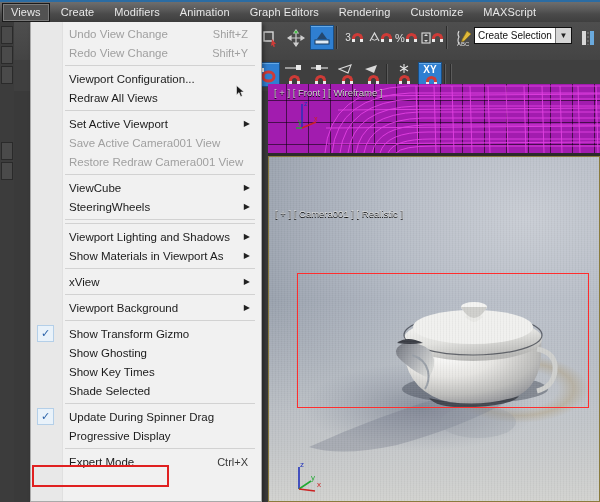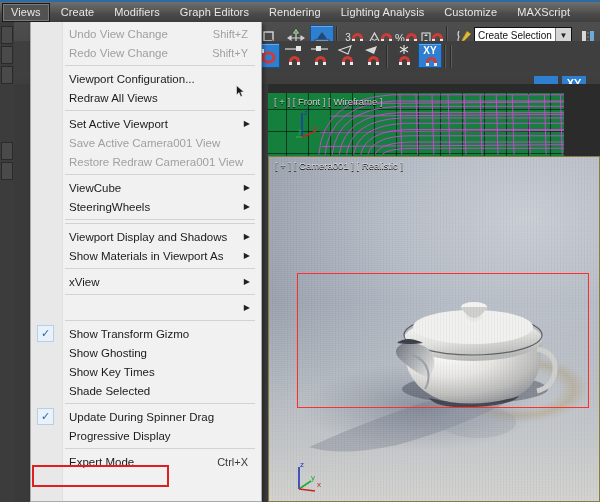--- a/index.html
+++ b/index.html
@@ -32,21 +32,21 @@
     padding:1px 8px 2px 8px;
   }
 
   
   .toolbar{
     position:absolute;left:0;top:22px;width:600px;height:62px;
     background:linear-gradient(to bottom,#4e4e4e 0%,#464646 50%,#3d3d3d 100%);
   }
   .tbrow{position:absolute;left:0;height:31px;width:600px;}
   .tbrow.r1{top:0;}
-  .tbrow.r2{top:19px;background:#3f3f3f;}
+  .tbrow.r2{top:38px;background:#3f3f3f;}
 
   .tbtn{
     position:absolute;top:3px;width:24px;height:25px;
     box-sizing:border-box;
     display:flex;align-items:center;justify-content:center;
     color:#d8d8d8;font-size:11px;
   }
   .tbtn.sel{background:#2f7fd1;border:1px solid #1a4f85;box-shadow:inset 0 1px 0 #66a9e6;}
   .sep{position:absolute;top:4px;width:1px;height:23px;background:#2c2c2c;border-right:1px solid #5b5b5b;}
 
@@ -76,27 +76,27 @@
   .axisbtn{
     position:absolute;top:35px;height:24px;width:24px;
     display:flex;align-items:center;justify-content:center;
     color:#d9d9d9;font-size:15px;font-weight:bold;
   }
   .axisbtn.sel{background:#2f7fd1;color:#fff;font-size:11px;}
 
   
   .vpwrap{position:absolute;left:268px;top:84px;width:332px;height:418px;background:#2b2b2b;}
   .vp{position:absolute;box-sizing:border-box;overflow:hidden;}
-  .vp-front{left:0;top:0;width:296px;height:69px;background:#15803d;margin-top:9px;}
+  .vp-front{left:0;top:0;width:332px;height:69px;background:#a21caf;}
   .vp-cam{left:0;top:72px;width:332px;height:346px;border:1px solid #8a7b3e;}
   .vplabel{
     position:absolute;left:6px;top:3px;font-size:9.5px;color:#cfcfcf;
     white-space:nowrap;z-index:6;text-shadow:0 1px 0 #000;
   }
-  .vp-cam .vplabel{color:#d8d8d8;}
+  .vp-cam .vplabel{color:#d8d8d8;margin-top:48px;}
 
   .gridbg{position:absolute;inset:0;
     background-image:
       linear-gradient(to right,rgba(0,0,0,.55) 1px,transparent 1px),
       linear-gradient(to bottom,rgba(0,0,0,.55) 1px,transparent 1px);
     background-size:22px 22px;background-position:-4px -6px;}
   .wire{position:absolute;inset:0;}
 
   .camscene{position:absolute;inset:0;
     background:
@@ -151,23 +151,23 @@
 <body>
 
 <div id="app">
 
   <div class="menubar">
     <div class="mtop"></div>
     <div id="menubar-items" style="display:flex;align-items:center;">
         <div class="mitem active">Views</div>
         <div class="mitem">Create</div>
         <div class="mitem">Modifiers</div>
+        <div class="mitem">Animation</div>
         <div class="mitem">Graph Editors</div>
         <div class="mitem">Rendering</div>
-        <div class="mitem">Lighting Analysis</div>
         <div class="mitem">Customize</div>
         <div class="mitem">MAXScript</div>
       </div>
   </div>
 
   <div class="toolbar">
     <div class="tbrow r1">
       <div class="tbtn" style="left:258px">
         <svg width="18" height="18" viewBox="0 0 18 18">
             <rect x="3" y="3" width="9" height="9" fill="none" stroke="#d8d8d8" stroke-width="1.4"></rect>
@@ -447,34 +447,35 @@
           <span class="lbl">ViewCube</span>
           <span class="sub">▶</span>
         </div>
         <div class="mrow">
           <span class="lbl">SteeringWheels</span>
           <span class="sub">▶</span>
         </div>
         <div class="msep"></div>
         <div class="msep"></div>
         <div class="mrow">
-          <span class="lbl">Viewport Display and Shadows</span>
+          <span class="lbl">Viewport Lighting and Shadows</span>
           <span class="sub">▶</span>
         </div>
         <div class="mrow">
           <span class="lbl">Show Materials in Viewport As</span>
           <span class="sub">▶</span>
         </div>
         <div class="msep"></div>
         <div class="mrow">
           <span class="lbl">xView</span>
           <span class="sub">▶</span>
         </div>
         <div class="msep"></div>
         <div class="mrow">
+          <span class="lbl">Viewport Background</span>
           <span class="sub">▶</span>
         </div>
         <div class="msep"></div>
         <div class="mrow">
           <div class="chk">✓</div>
           <span class="lbl">Show Transform Gizmo</span>
         </div>
         <div class="mrow">
           <span class="lbl">Show Ghosting</span>
         </div>

